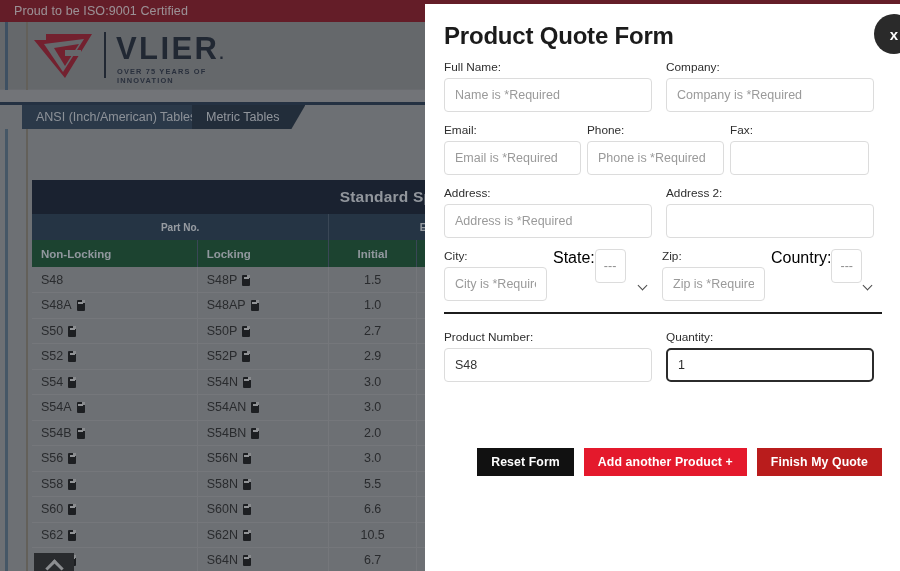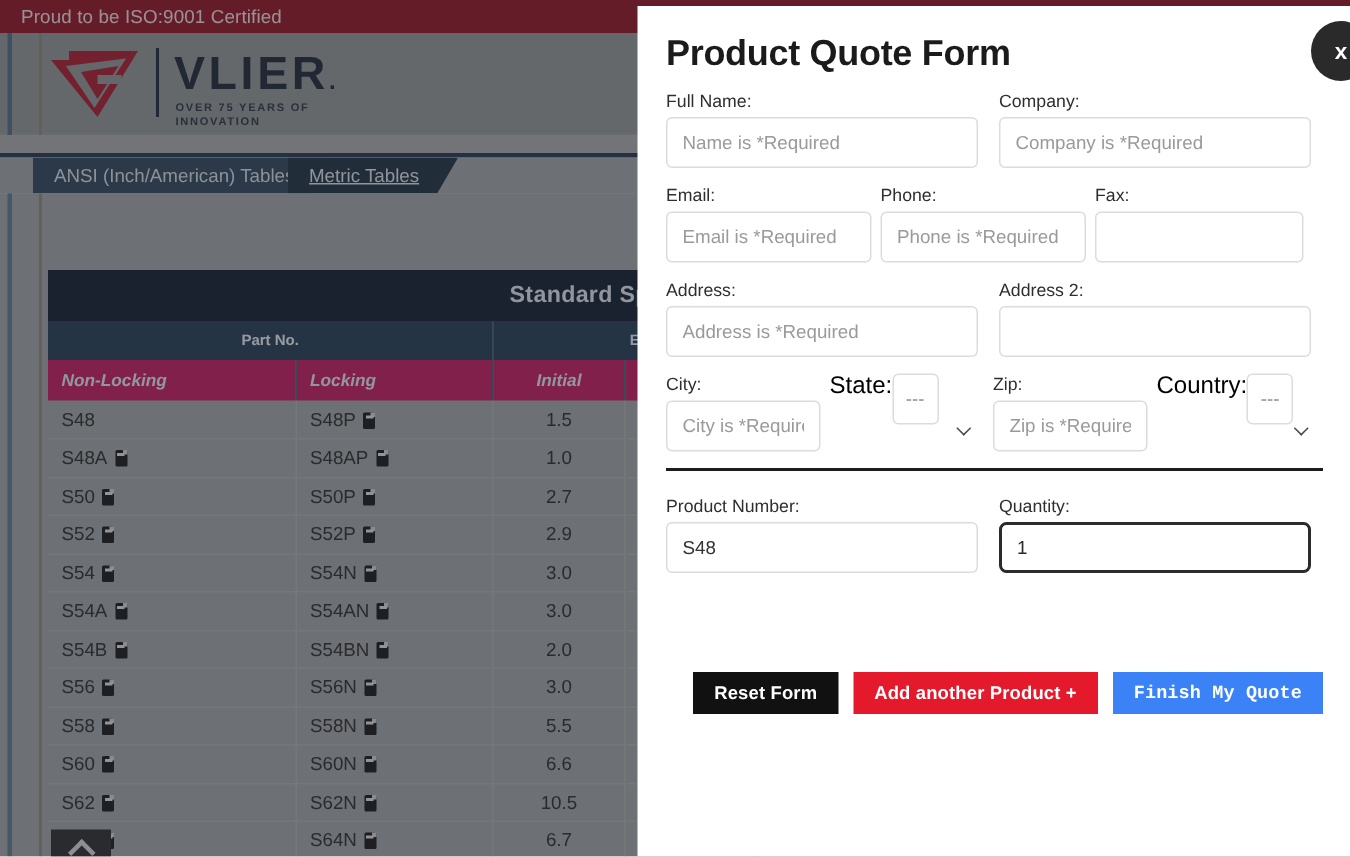--- a/index.html
+++ b/index.html
@@ -131,21 +131,20 @@
     background: #2e4157;
     clip-path: polygon(0 0, 100% 0, calc(100% - 14px) 100%, 0 100%);
     padding-right: 26px;
   }
   .tab-metric {
     left: 192px;
     background: #1f2d3e;
     clip-path: polygon(0 0, 100% 0, calc(100% - 14px) 100%, 0 100%);
     padding-right: 26px;
     color: #d5dae0;
-    text-decoration: underline;
   }
 
   .content-bg {
     position: absolute;
     top: 129px; left: 0;
     width: 900px; height: 442px;
     background: #9c9d9e;
   }
   .content-rule-l {
     position: absolute;
@@ -182,28 +181,27 @@
     background: #24394f;
     color: #e0e5ea;
     font-size: 10px;
     font-weight: bold;
     height: 26px;
     text-align: center;
     border-left: 1px solid #47596d;
   }
   .tbl .grp-row th:first-child { border-left: none; }
   .tbl .sub-row th {
-    background: #be185d;
+    background: #14532d;
     color: #d8dee4;
     font-size: 11.5px;
     font-weight: bold;
     height: 27px;
     border-left: 1px solid #47596d;
     white-space: nowrap;
-    font-style: italic;
   }
   .tbl .sub-row th:first-child { border-left: none; }
   .th-left { text-align: left; padding-left: 9px; }
   .th-ctr { text-align: center; }
 
   .tbl td {
     height: 25.5px;
     color: #2a2a2a;
     font-size: 12.5px;
     border-bottom: 1px solid #a8a9aa;
@@ -385,21 +383,21 @@
     color: #ffffff;
     font-size: 12.3px;
     font-weight: bold;
     padding: 7px 14px;
     cursor: pointer;
     font-family: "Liberation Sans", sans-serif;
     letter-spacing: .1px;
   }
   .btn-reset { background: #111111; }
   .btn-add   { background: #e4192c; }
-  .btn-finish{ background: #3b82f6; font-family: Liberation Mono, monospace; }
+  .btn-finish{ background: #b91c1c; }
 </style>
 </head>
 <body>
 
 <div id="screen">
 
   <div id="bg-page">
 
     <div class="iso-banner">Proud to be ISO:9001 Certified</div>
 

